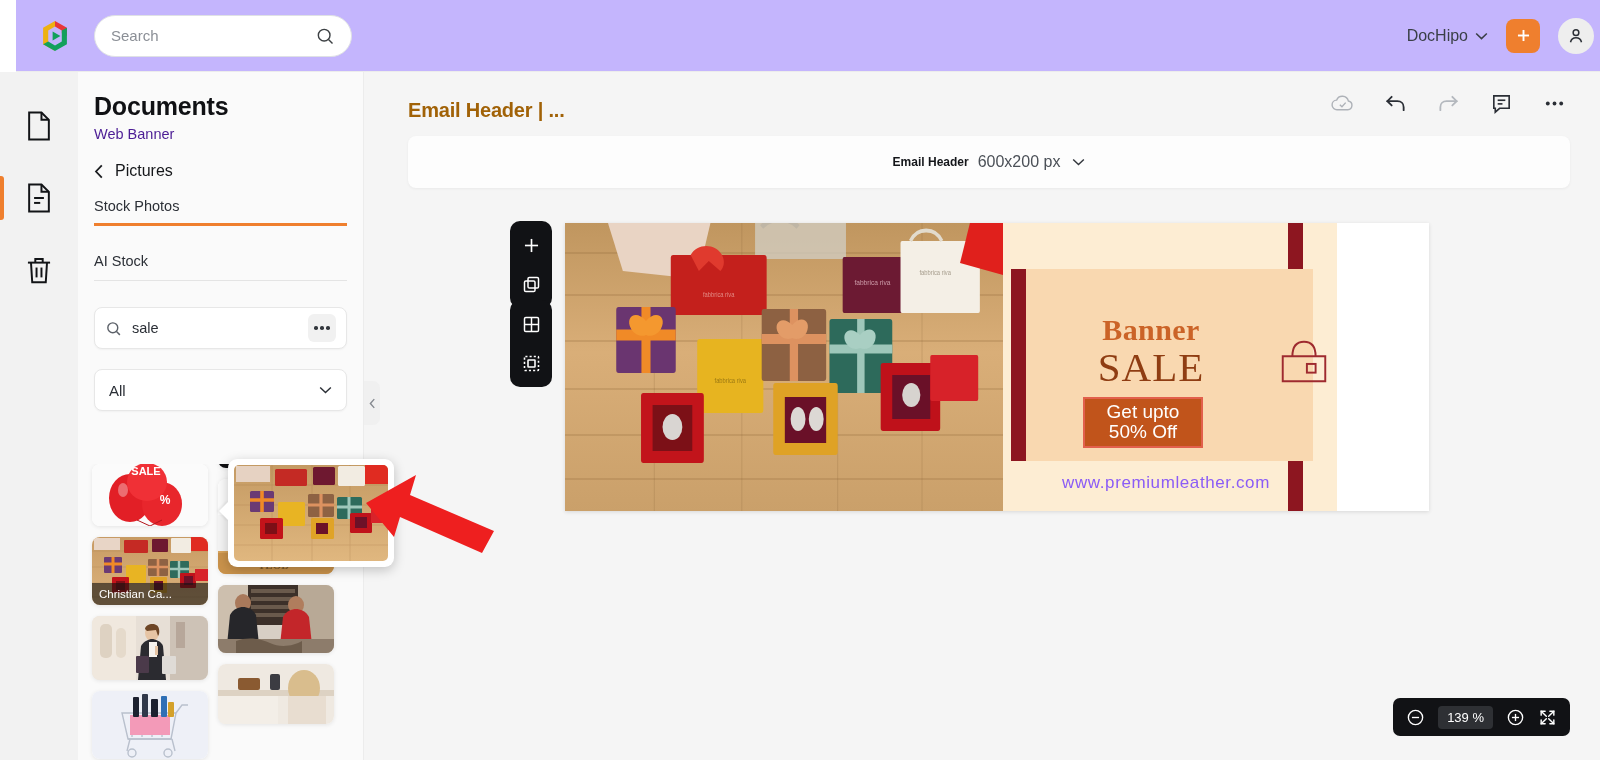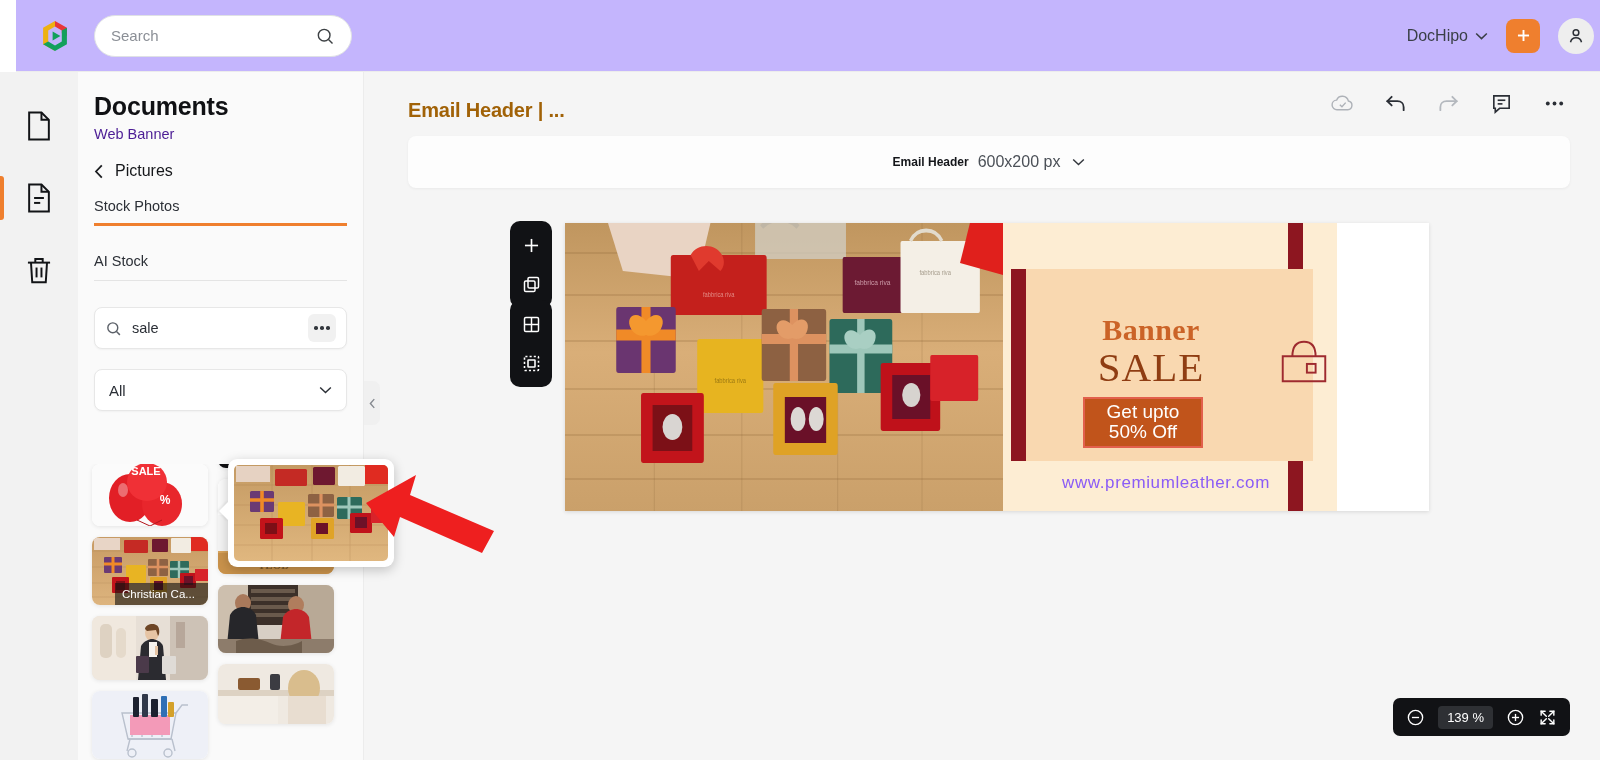--- a/index.html
+++ b/index.html
@@ -115,21 +115,21 @@
   .col.a { width: 116px; }
   .col.b { width: 116px; margin-top: -22px; }
   .thumb {
     width: 116px; border-radius: 8px; background: #fff; overflow: hidden;
     box-shadow: 0 1px 4px rgba(0,0,0,0.09); position: relative; cursor: pointer;
     flex: none;
   }
   .thumb .cap {
     position: absolute; left: 0; bottom: 0; width: 100%;
     background: rgba(20,18,16,0.62); color: #fff; font-size: 11.5px;
-    padding: 5px 7px; white-space: nowrap; overflow: hidden; margin-left: 23px;
+    padding: 5px 7px; white-space: nowrap; overflow: hidden;
   }
 
   
   .pic { width: 100%; height: 100%; display: block; }
 
   .collapse-handle {
     position: absolute; left: 364px; top: 381px; width: 16px; height: 44px;
     background: #f0f0f0; border-radius: 0 7px 7px 0;
     display: flex; align-items: center; justify-content: center; cursor: pointer; z-index: 22;
   }

